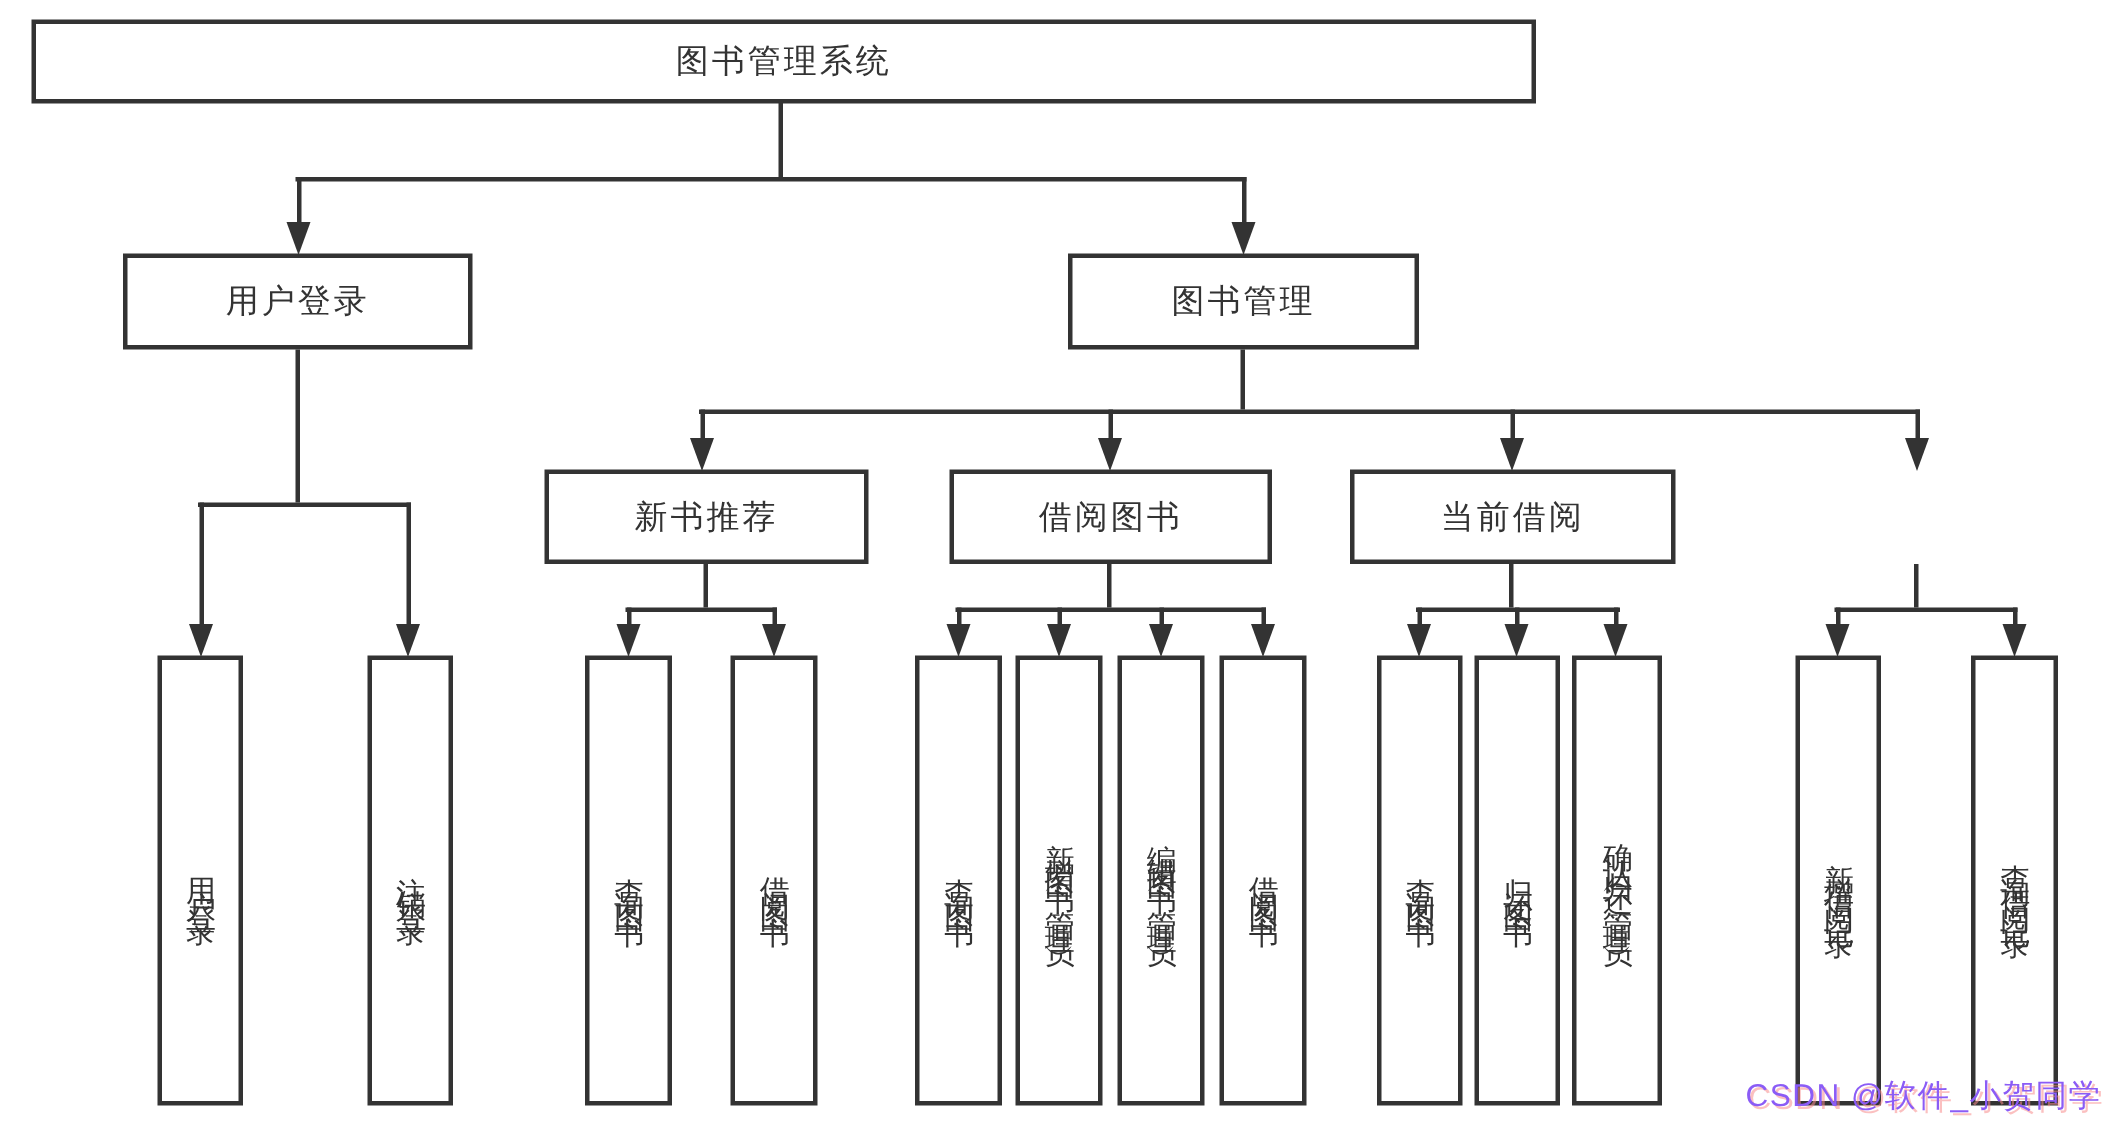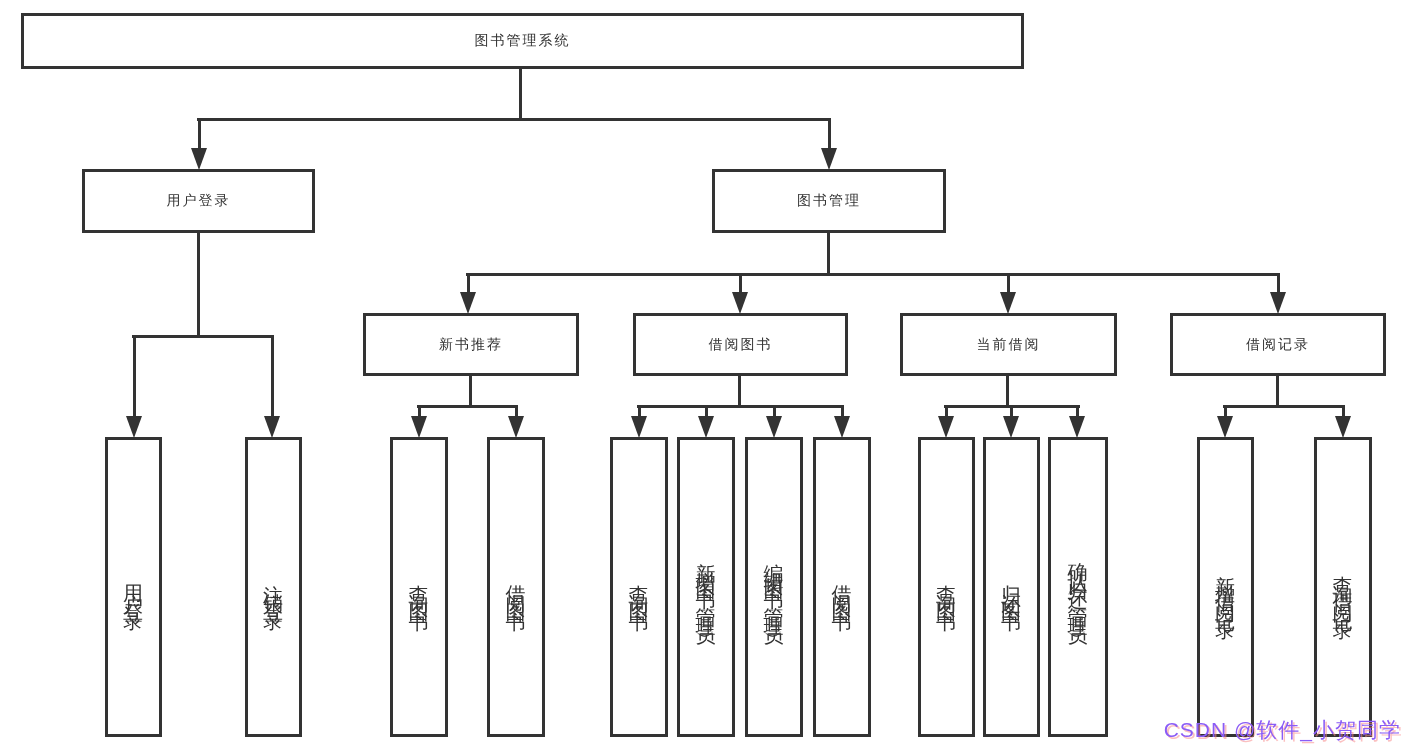--- a/index.html
+++ b/index.html
@@ -12,21 +12,21 @@
     overflow:hidden;
   }
   
   .hbox,.vbox{
     position:absolute;
     box-sizing:border-box;
     border:3px solid #333333;
     background:#ffffff;
     display:flex;align-items:center;justify-content:center;
   }
-  .hbox span{font-size:14px;letter-spacing:2px;white-space:nowrap;}
+  .hbox span{font-size:22px;letter-spacing:2px;white-space:nowrap;}
   .vbox{top:437px;height:300px;}
   .vbox span{
     writing-mode:vertical-rl;
     font-size:20px;
     letter-spacing:9px;
     line-height:1;
   }
   
   .b-root {left:21px;  top:13px;  width:1003px;height:56px;}
   .b-login{left:82px;  top:169px; width:233px; height:64px;}
@@ -88,23 +88,20 @@
   </div>
 
   <div class="hbox b-recA">
     <span>新书推荐</span>
   </div>
   <div class="hbox b-recB">
     <span>借阅图书</span>
   </div>
   <div class="hbox b-recC">
     <span>当前借阅</span>
-  </div>
-  <div class="hbox b-recD">
-    <span>借阅记录</span>
   </div>
 
   <div class="vbox v-u1">
     <span>用户登录</span>
   </div>
   <div class="vbox v-u2">
     <span>注销登录</span>
   </div>
 
   <div class="vbox v-a1">

